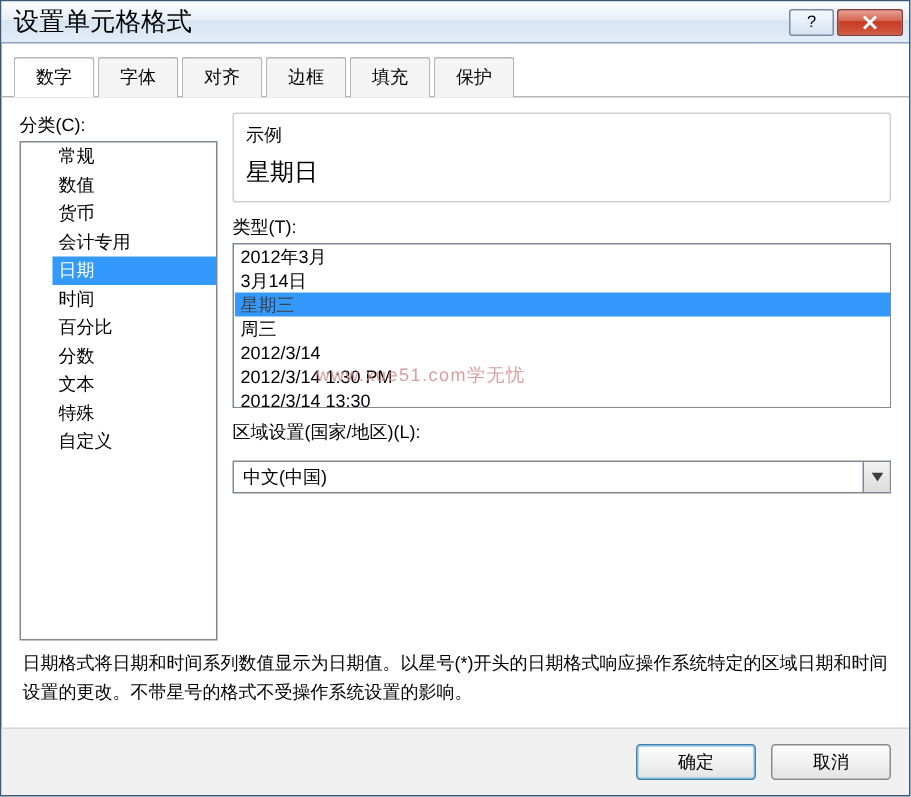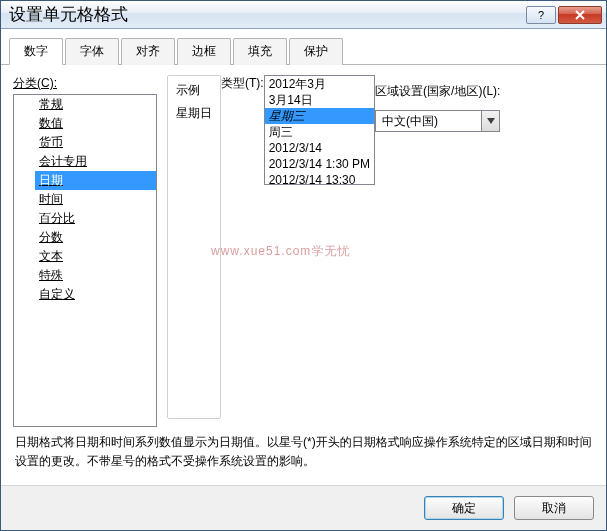--- a/index.html
+++ b/index.html
@@ -8,32 +8,32 @@
   .titlebar { height: 28px; background: linear-gradient(to bottom, #fdfefe 0%, #e8eef6 45%, #d7e4f2 46%, #e3ecf7 100%); border-bottom: 1px solid #8ba0bc; display: flex; align-items: center; padding: 0 4px 0 8px; color: #000; }
   .titlebar .title { flex: 1; font-size: 17px; }
   .titlebar .btns { display: flex; gap: 2px; }
   .titlebar .btn { width: 30px; height: 18px; border: 1px solid #7a8aa0; border-radius: 2px; display: flex; align-items: center; justify-content: center; background: linear-gradient(to bottom,#f5f9fd,#d6e3f3); font-size: 11px; }
   .titlebar .btn.close { width: 44px; background: linear-gradient(to bottom,#e79e91 0%,#d6614e 45%,#c83a23 46%,#d25a43 100%); border-color:#8b3a2c; color:#fff; font-weight:bold; }
   .tabs { display: flex; padding: 8px 8px 0 8px; border-bottom: 1px solid #b5b5b5; gap: 0; }
   .tab { padding: 4px 14px; border: 1px solid #b5b5b5; border-bottom: none; background: #f4f4f4; margin-right: 2px; border-radius: 2px 2px 0 0; position: relative; top: 1px; }
   .tab.active { background: #fff; border-bottom: 1px solid #fff; }
   .content { flex: 1; padding: 10px 12px 6px 12px; display: flex; flex-direction: column; position: relative; }
   .upper { display: flex; gap: 10px; flex: 1; min-height: 0; }
-  .left-col { display: flex; flex-direction: column; width: 144px; text-decoration: underline; }
+  .left-col { display: flex; flex-direction: column; width: 132px; }
   .label-row { font-size: 12px; margin-bottom: 2px; }
   .category-list { flex: 1; border: 1px solid #828790; background: #fff; overflow-y: auto; padding-left: 21px; }
   .category-list .item { padding: 1px 4px; cursor: default; }
   .category-list .item.selected { background: #3399ff; color: #fff; }
-  .right-col { flex: 1; display: flex; flex-direction: row; min-width: 0; }
+  .right-col { flex: 1; display: flex; flex-direction: column; min-width: 0; }
   .group-label { font-size: 12px; margin: 0 0 2px 0; }
   .sample-box { border: 1px solid #d0d0d0; border-radius: 2px; padding: 6px 8px 8px 8px; margin-bottom: 8px; }
-  .sample-val { font-size: 12px; padding-top: 4px; }
+  .sample-val { font-size: 16px; padding-top: 4px; }
   .type-list { border: 1px solid #828790; background: #fff; height: 110px; overflow-y: scroll; }
   .type-list .titem { padding: 0 4px; line-height: 16px; }
-  .type-list .titem.sel { background: #3399ff; color: #000000; font-style: italic; }
+  .type-list .titem.sel { background: #3399ff; color: #404040; }
   .locale-row { margin-top: 8px; }
   .combo { display: flex; border: 1px solid #828790; height: 22px; margin-top: 10px; }
   .combo .combo-text { flex: 1; padding: 2px 6px; background: #fff; }
   .combo .combo-btn { width: 18px; background: linear-gradient(#f2f2f2,#dcdcdc); border-left: 1px solid #828790; display:flex; align-items:center; justify-content:center; }
   .combo .combo-btn svg { width: 8px; height: 6px; }
   .desc { font-size: 12px; color: #000; padding: 6px 2px 8px 2px; line-height: 1.6; }
   .footer { border-top: 1px solid #d6d6d6; padding: 10px 12px; display: flex; justify-content: flex-end; gap: 10px; background: #f0f0f0; }
   .footer button { width: 80px; height: 24px; border: 1px solid #8a8a8a; background: linear-gradient(#fdfdfd,#e4e4e4); border-radius: 3px; }
   .footer button.default { border: 1px solid #3c7fb1; box-shadow: 0 0 0 1px #a8d8eb inset; }
   .watermark { position: absolute; top: 172px; left: 210px; font-family: Georgia, serif; font-size: 20px; color: rgba(210,140,140,0.85); pointer-events: none; white-space: nowrap; letter-spacing: 1px;}

